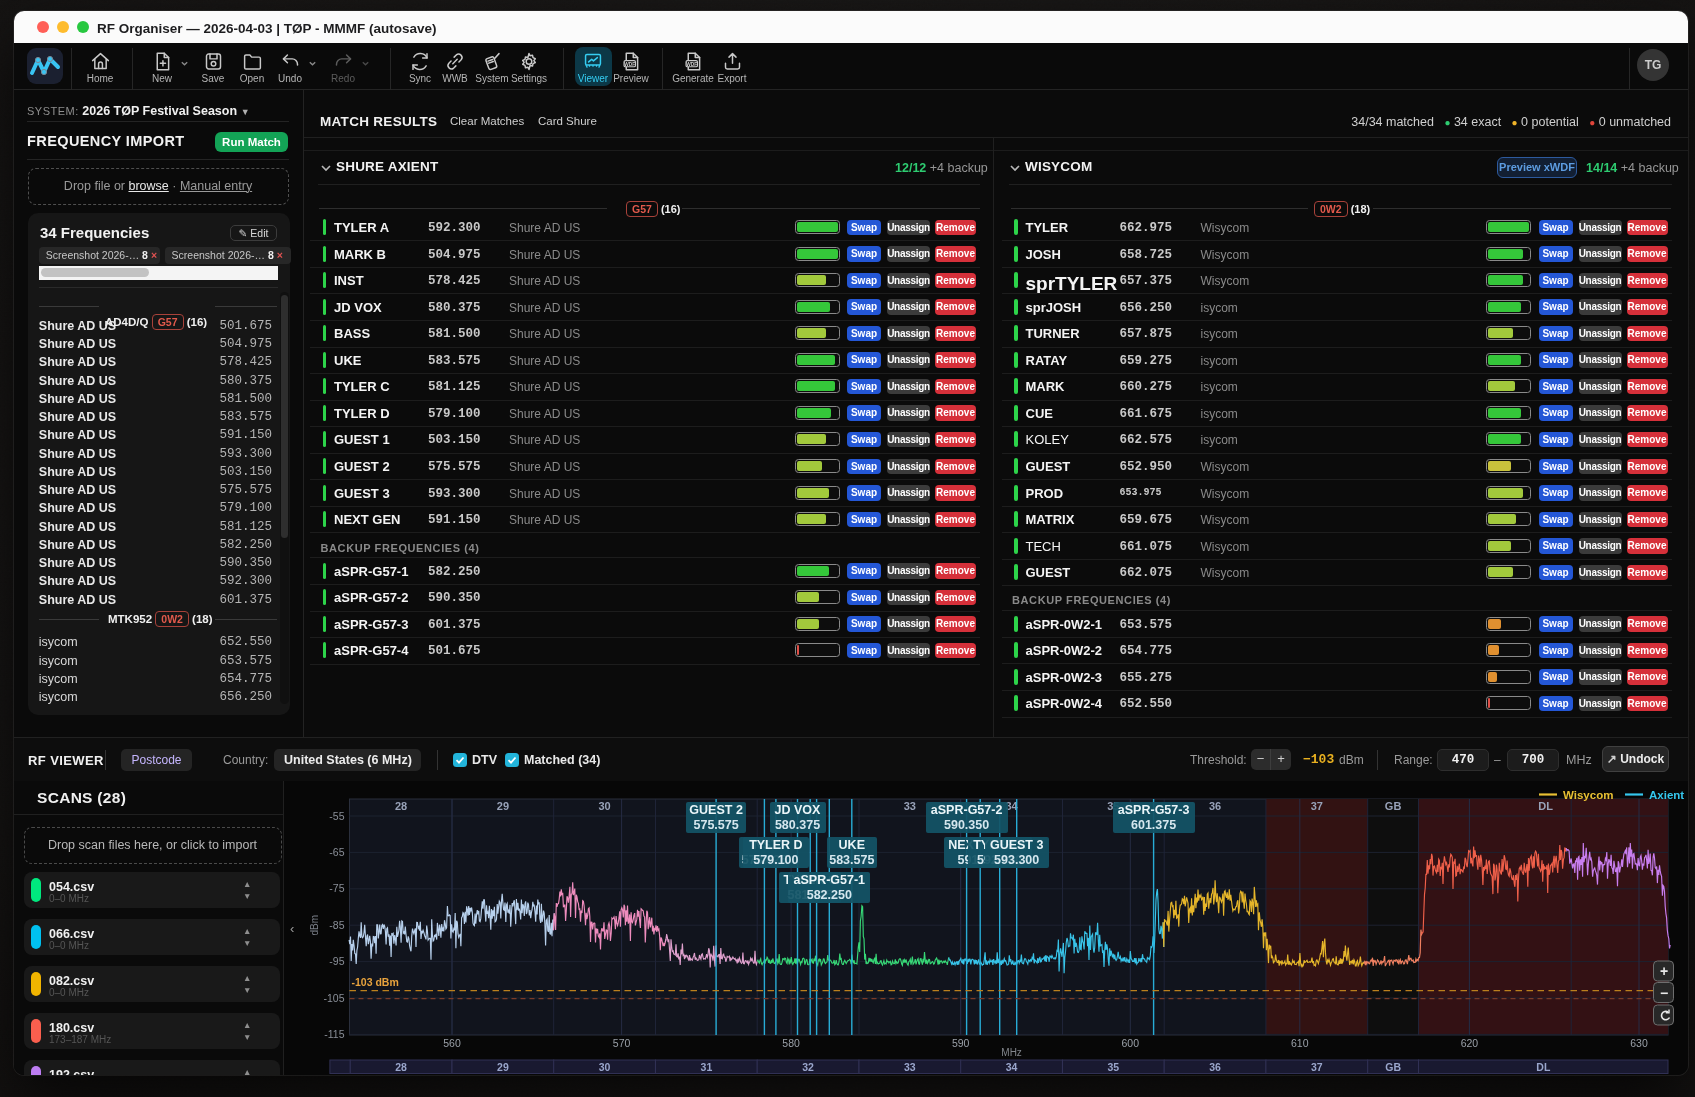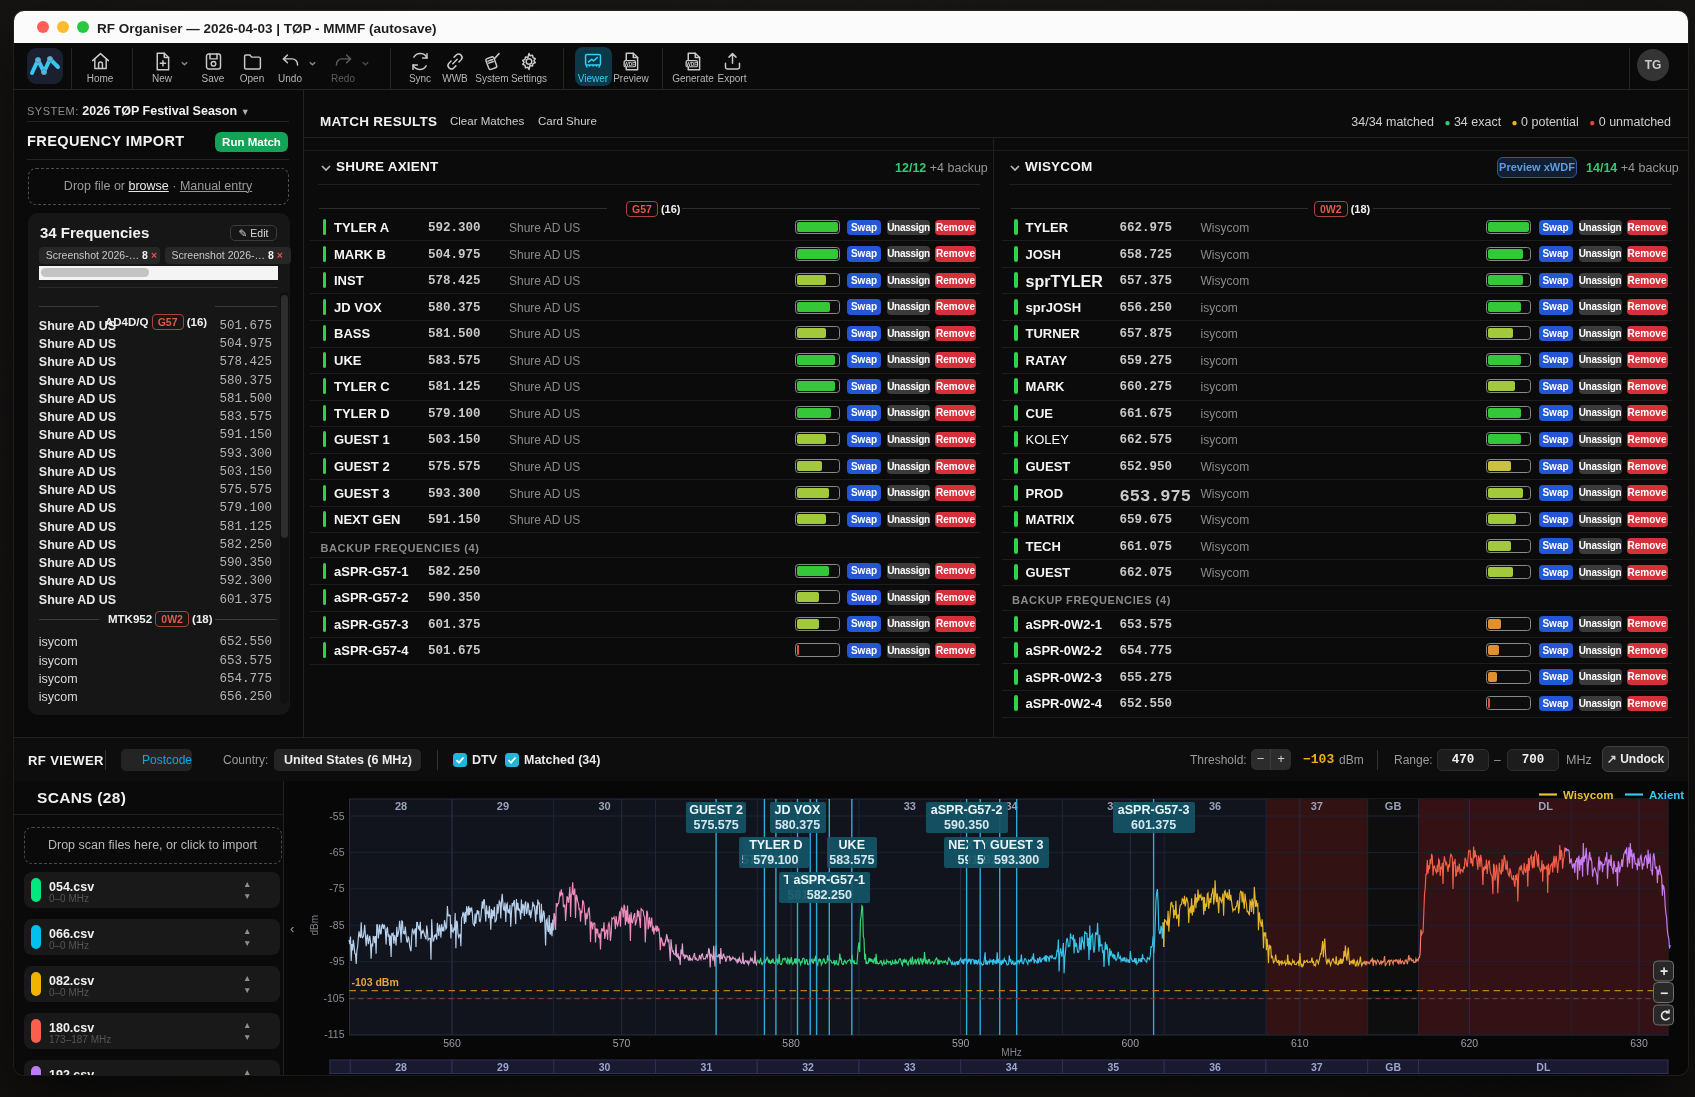--- a/index.html
+++ b/index.html
@@ -439,21 +439,21 @@
 <div class="abs" style="left:721.5px;top:156.6px;font-size:13px;font-weight:bold;color:#f4f4f4">JOSH</div>
 <div class="abs mono" style="left:815.5px;top:157.6px;font-size:12.5px;font-weight:bold;color:#c9c9c9">658.725</div>
 <div class="abs" style="left:896.5px;top:157.6px;font-size:12px;color:#8a8a8a">Wisycom</div>
 <div class="abs" style="left:1182.0px;top:156.55px;width:45px;height:14px;border:1px solid #8a8a8a;border-radius:3.5px;background:#0d0d0d"></div>
 <div class="abs" style="left:1184.0px;top:158.55px;width:34.9px;height:10px;border-radius:2px;background:#35c73a"></div>
 <div class="btn" style="left:1234.5px;top:156.1px;width:34px;height:15.5px;line-height:15.5px;background:#2457d6;font-size:10px">Swap</div>
 <div class="btn" style="left:1274.5px;top:156.1px;width:43px;height:15.5px;line-height:15.5px;background:#3b3b3b;font-size:10px;letter-spacing:-.3px">Unassign</div>
 <div class="btn" style="left:1322.5px;top:156.1px;width:41px;height:15.5px;line-height:15.5px;background:#d6303a;font-size:10px">Remove</div>
 <div class="rowline" style="left:698.0px;top:176.9px;width:670px"></div>
 <div class="abs" style="left:710.0px;top:182.1px;width:3.5px;height:16px;border-radius:2px;background:#2dd44a"></div>
-<div class="abs" style="left:721.5px;top:183.1px;font-size:16px;font-weight:bold;color:#f4f4f4">sprTYLER</div>
+<div class="abs" style="left:721.5px;top:183.1px;font-size:19px;font-weight:bold;color:#f4f4f4">sprTYLER</div>
 <div class="abs mono" style="left:815.5px;top:184.1px;font-size:12.5px;font-weight:bold;color:#c9c9c9">657.375</div>
 <div class="abs" style="left:896.5px;top:184.1px;font-size:12px;color:#8a8a8a">Wisycom</div>
 <div class="abs" style="left:1182.0px;top:183.10000000000002px;width:45px;height:14px;border:1px solid #8a8a8a;border-radius:3.5px;background:#0d0d0d"></div>
 <div class="abs" style="left:1184.0px;top:185.10000000000002px;width:34.9px;height:10px;border-radius:2px;background:#35c73a"></div>
 <div class="btn" style="left:1234.5px;top:182.6px;width:34px;height:15.5px;line-height:15.5px;background:#2457d6;font-size:10px">Swap</div>
 <div class="btn" style="left:1274.5px;top:182.6px;width:43px;height:15.5px;line-height:15.5px;background:#3b3b3b;font-size:10px;letter-spacing:-.3px">Unassign</div>
 <div class="btn" style="left:1322.5px;top:182.6px;width:41px;height:15.5px;line-height:15.5px;background:#d6303a;font-size:10px">Remove</div>
 <div class="rowline" style="left:698.0px;top:203.4px;width:670px"></div>
 <div class="abs" style="left:710.0px;top:208.7px;width:3.5px;height:16px;border-radius:2px;background:#2dd44a"></div>
 <div class="abs" style="left:721.5px;top:209.7px;font-size:13px;font-weight:bold;color:#f4f4f4">sprJOSH</div>
@@ -520,40 +520,40 @@
 <div class="abs mono" style="left:815.5px;top:370.0px;font-size:12.5px;font-weight:bold;color:#c9c9c9">652.950</div>
 <div class="abs" style="left:896.5px;top:370.0px;font-size:12px;color:#8a8a8a">Wisycom</div>
 <div class="abs" style="left:1182.0px;top:368.9500000000001px;width:45px;height:14px;border:1px solid #8a8a8a;border-radius:3.5px;background:#0d0d0d"></div>
 <div class="abs" style="left:1184.0px;top:370.9500000000001px;width:22.6px;height:10px;border-radius:2px;background:#c9c23c"></div>
 <div class="btn" style="left:1234.5px;top:368.5px;width:34px;height:15.5px;line-height:15.5px;background:#2457d6;font-size:10px">Swap</div>
 <div class="btn" style="left:1274.5px;top:368.5px;width:43px;height:15.5px;line-height:15.5px;background:#3b3b3b;font-size:10px;letter-spacing:-.3px">Unassign</div>
 <div class="btn" style="left:1322.5px;top:368.5px;width:41px;height:15.5px;line-height:15.5px;background:#d6303a;font-size:10px">Remove</div>
 <div class="rowline" style="left:698.0px;top:389.3px;width:670px"></div>
 <div class="abs" style="left:710.0px;top:394.5px;width:3.5px;height:16px;border-radius:2px;background:#2dd44a"></div>
 <div class="abs" style="left:721.5px;top:395.5px;font-size:13px;font-weight:bold;color:#f4f4f4">PROD</div>
-<div class="abs mono" style="left:815.5px;top:396.5px;font-size:17px;font-weight:bold;color:#c9c9c9">653.975</div>
+<div class="abs mono" style="left:815.5px;top:396.5px;font-size:10px;font-weight:bold;color:#c9c9c9">653.975</div>
 <div class="abs" style="left:896.5px;top:396.5px;font-size:12px;color:#8a8a8a">Wisycom</div>
 <div class="abs" style="left:1182.0px;top:395.5000000000001px;width:45px;height:14px;border:1px solid #8a8a8a;border-radius:3.5px;background:#0d0d0d"></div>
 <div class="abs" style="left:1184.0px;top:397.5000000000001px;width:34.9px;height:10px;border-radius:2px;background:#a2c93c"></div>
 <div class="btn" style="left:1234.5px;top:395.0px;width:34px;height:15.5px;line-height:15.5px;background:#2457d6;font-size:10px">Swap</div>
 <div class="btn" style="left:1274.5px;top:395.0px;width:43px;height:15.5px;line-height:15.5px;background:#3b3b3b;font-size:10px;letter-spacing:-.3px">Unassign</div>
 <div class="btn" style="left:1322.5px;top:395.0px;width:41px;height:15.5px;line-height:15.5px;background:#d6303a;font-size:10px">Remove</div>
 <div class="rowline" style="left:698.0px;top:415.8px;width:670px"></div>
 <div class="abs" style="left:710.0px;top:421.1px;width:3.5px;height:16px;border-radius:2px;background:#2dd44a"></div>
 <div class="abs" style="left:721.5px;top:422.1px;font-size:13px;font-weight:bold;color:#f4f4f4">MATRIX</div>
 <div class="abs mono" style="left:815.5px;top:423.1px;font-size:12.5px;font-weight:bold;color:#c9c9c9">659.675</div>
 <div class="abs" style="left:896.5px;top:423.1px;font-size:12px;color:#8a8a8a">Wisycom</div>
 <div class="abs" style="left:1182.0px;top:422.05000000000007px;width:45px;height:14px;border:1px solid #8a8a8a;border-radius:3.5px;background:#0d0d0d"></div>
 <div class="abs" style="left:1184.0px;top:424.05000000000007px;width:27.9px;height:10px;border-radius:2px;background:#a2c93c"></div>
 <div class="btn" style="left:1234.5px;top:421.6px;width:34px;height:15.5px;line-height:15.5px;background:#2457d6;font-size:10px">Swap</div>
 <div class="btn" style="left:1274.5px;top:421.6px;width:43px;height:15.5px;line-height:15.5px;background:#3b3b3b;font-size:10px;letter-spacing:-.3px">Unassign</div>
 <div class="btn" style="left:1322.5px;top:421.6px;width:41px;height:15.5px;line-height:15.5px;background:#d6303a;font-size:10px">Remove</div>
 <div class="rowline" style="left:698.0px;top:442.4px;width:670px"></div>
 <div class="abs" style="left:710.0px;top:447.6px;width:3.5px;height:16px;border-radius:2px;background:#2dd44a"></div>
-<div class="abs" style="left:721.5px;top:448.6px;font-size:13px;font-weight:bold;color:#f4f4f4">TECH</div>
+<div class="abs" style="left:721.5px;top:448.6px;font-size:13px;font-weight:normal;color:#f4f4f4">TECH</div>
 <div class="abs mono" style="left:815.5px;top:449.6px;font-size:12.5px;font-weight:bold;color:#c9c9c9">661.075</div>
 <div class="abs" style="left:896.5px;top:449.6px;font-size:12px;color:#8a8a8a">Wisycom</div>
 <div class="abs" style="left:1182.0px;top:448.6px;width:45px;height:14px;border:1px solid #8a8a8a;border-radius:3.5px;background:#0d0d0d"></div>
 <div class="abs" style="left:1184.0px;top:450.6px;width:22.6px;height:10px;border-radius:2px;background:#a2c93c"></div>
 <div class="btn" style="left:1234.5px;top:448.1px;width:34px;height:15.5px;line-height:15.5px;background:#2457d6;font-size:10px">Swap</div>
 <div class="btn" style="left:1274.5px;top:448.1px;width:43px;height:15.5px;line-height:15.5px;background:#3b3b3b;font-size:10px;letter-spacing:-.3px">Unassign</div>
 <div class="btn" style="left:1322.5px;top:448.1px;width:41px;height:15.5px;line-height:15.5px;background:#d6303a;font-size:10px">Remove</div>
 <div class="rowline" style="left:698.0px;top:468.9px;width:670px"></div>
 <div class="abs" style="left:710.0px;top:474.1px;width:3.5px;height:16px;border-radius:2px;background:#2dd44a"></div>
 <div class="abs" style="left:721.5px;top:475.1px;font-size:13px;font-weight:bold;color:#f4f4f4">GUEST</div>
@@ -600,21 +600,21 @@
 <div class="abs" style="left:1182.0px;top:606.2499999999999px;width:45px;height:14px;border:1px solid #8a8a8a;border-radius:3.5px;background:#0d0d0d"></div>
 <div class="abs" style="left:1184.0px;top:608.2499999999999px;width:2.2px;height:10px;border-radius:2px;background:#e05048"></div>
 <div class="btn" style="left:1234.5px;top:605.7px;width:34px;height:15.5px;line-height:15.5px;background:#2457d6;font-size:10px">Swap</div>
 <div class="btn" style="left:1274.5px;top:605.7px;width:43px;height:15.5px;line-height:15.5px;background:#3b3b3b;font-size:10px;letter-spacing:-.3px">Unassign</div>
 <div class="btn" style="left:1322.5px;top:605.7px;width:41px;height:15.5px;line-height:15.5px;background:#d6303a;font-size:10px">Remove</div>
 <div class="rowline" style="left:698.0px;top:626.5px;width:670px"></div>
 </div>
 <div class="rfbar">
 <div class="abs" style="left:14px;top:15px;font-size:13px;font-weight:bold;color:#f0f0f0;letter-spacing:.4px">RF VIEWER</div>
 <div class="abs" style="left:91px;top:12px;width:1px;height:20px;background:#333"></div>
-<div class="abs" style="left:107px;top:11px;width:71px;height:22px;background:#242424;border-radius:5px;color:#0ea5e9;font-size:12px;text-align:right;line-height:22px">Postcode</div>
+<div class="abs" style="left:107px;top:11px;width:71px;height:22px;background:#242424;border-radius:5px;color:#c4b5fd;font-size:12px;text-align:center;line-height:22px">Postcode</div>
 <div class="abs" style="left:209px;top:15px;font-size:12px;color:#9a9a9a">Country:</div>
 <div class="abs" style="left:260px;top:11px;width:147px;height:22px;background:#242424;border-radius:5px;color:#ececec;font-size:12.5px;font-weight:bold;line-height:22px;padding-left:10px">United States (6 MHz) <span style="color:#9a9a9a;font-weight:normal;font-size:10px">⌄</span></div>
 <div class="abs" style="left:423px;top:12px;width:1px;height:20px;background:#333"></div>
 <div class="abs" style="left:439px;top:15px;width:14px;height:14px;background:#22b4da;border-radius:3.5px"><svg width="14" height="14" viewBox="0 0 14 14">
           <path d="M3.5 7.2 L6 9.7 L10.5 4.5" stroke="#fff" stroke-width="1.8" fill="none"></path>
         </svg></div>
 <div class="abs" style="left:458px;top:15px;font-size:12.5px;font-weight:bold;color:#e8e8e8">DTV</div>
 <div class="abs" style="left:491px;top:15px;width:14px;height:14px;background:#22b4da;border-radius:3.5px"><svg width="14" height="14" viewBox="0 0 14 14">
           <path d="M3.5 7.2 L6 9.7 L10.5 4.5" stroke="#fff" stroke-width="1.8" fill="none"></path>
         </svg></div>

